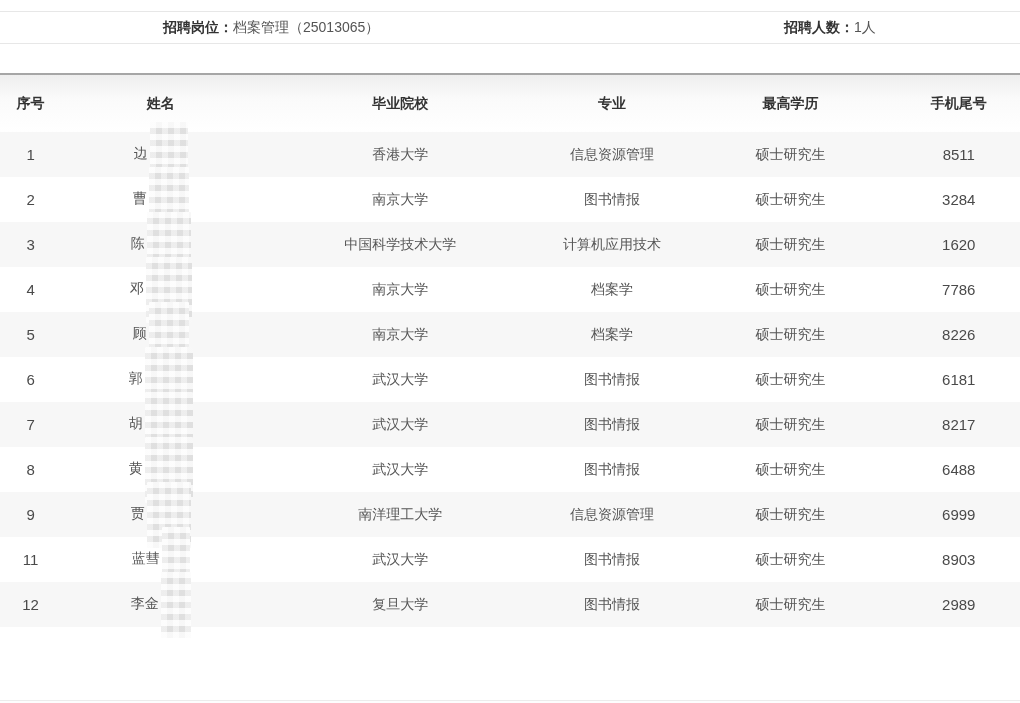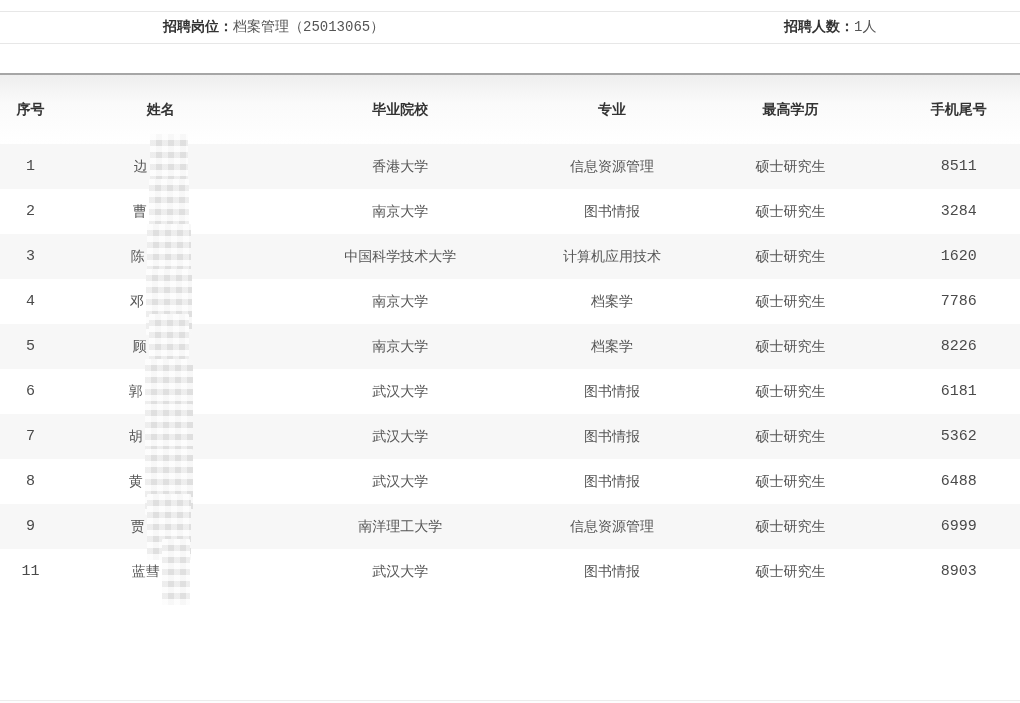--- a/index.html
+++ b/index.html
@@ -1,21 +1,21 @@
 <!DOCTYPE html>
 <html><head>
 <meta charset="utf-8">
 <style>
   html,body{margin:0;padding:0;background:#fff;}
   .page{
     position:relative;
     width:1020px;height:703px;
     overflow:hidden;
     background:#fff;
-    font-family:Liberation Mono, monospace;
+    font-family:Liberation Sans, sans-serif;
   }
   
   .info-bar{
     position:absolute;left:0;top:11px;width:1020px;height:33px;
     border-top:1px solid #e7e7e7;
     border-bottom:1px solid #e7e7e7;
     background:#fff;
     box-sizing:border-box;
   }
   .info-item{
@@ -28,21 +28,21 @@
   .info-item.pos2{left:509px;}
   .info-item.pos3{left:784px;}
 
   
   .table-wrap{position:absolute;left:0;top:73px;width:1020px;}
   table{
     width:1020px;border-collapse:collapse;table-layout:fixed;
     border-top:2px solid #a6a6a6;
   }
   thead th{
-    height:41px;padding:14px;
+    height:41px;padding:8px;
     font-size:14px;font-weight:bold;color:#333;
     text-align:center;vertical-align:middle;
     background:linear-gradient(180deg,#eeeeee 0%,#fafafa 40%,#ffffff 100%);
     margin-left:12px;
   }
   tbody td{
     height:45px;padding:0;
     font-size:14px;color:#555;
     text-align:center;vertical-align:middle;
     white-space:nowrap;
@@ -149,21 +149,21 @@
             <td>图书情报</td>
             <td>硕士研究生</td>
             <td class="num">6181</td>
           </tr>
           <tr>
             <td class="num">7</td>
             <td><span class="name-prefix">胡</span><span class="mosaic" style="width: 48px;"><i></i></span></td>
             <td>武汉大学</td>
             <td>图书情报</td>
             <td>硕士研究生</td>
-            <td class="num">5362</td>
+            <td class="num">8217</td>
           </tr>
           <tr>
             <td class="num">8</td>
             <td><span class="name-prefix">黄</span><span class="mosaic" style="width: 48px;"><i></i></span></td>
             <td>武汉大学</td>
             <td>图书情报</td>
             <td>硕士研究生</td>
             <td class="num">6488</td>
           </tr>
           <tr>
@@ -175,18 +175,26 @@
             <td class="num">6999</td>
           </tr>
           <tr>
             <td class="num">11</td>
             <td><span class="name-prefix">蓝彗</span><span class="mosaic" style="width: 28px;"><i></i></span></td>
             <td>武汉大学</td>
             <td>图书情报</td>
             <td>硕士研究生</td>
             <td class="num">8903</td>
           </tr>
+          <tr>
+            <td class="num">12</td>
+            <td><span class="name-prefix">李金</span><span class="mosaic" style="width: 30px;"><i></i></span></td>
+            <td>复旦大学</td>
+            <td>图书情报</td>
+            <td>硕士研究生</td>
+            <td class="num">2989</td>
+          </tr>
         </tbody>
     </table>
   </div>
 
   <div class="bottom-edge"></div>
 </div>
 
 </body></html>

